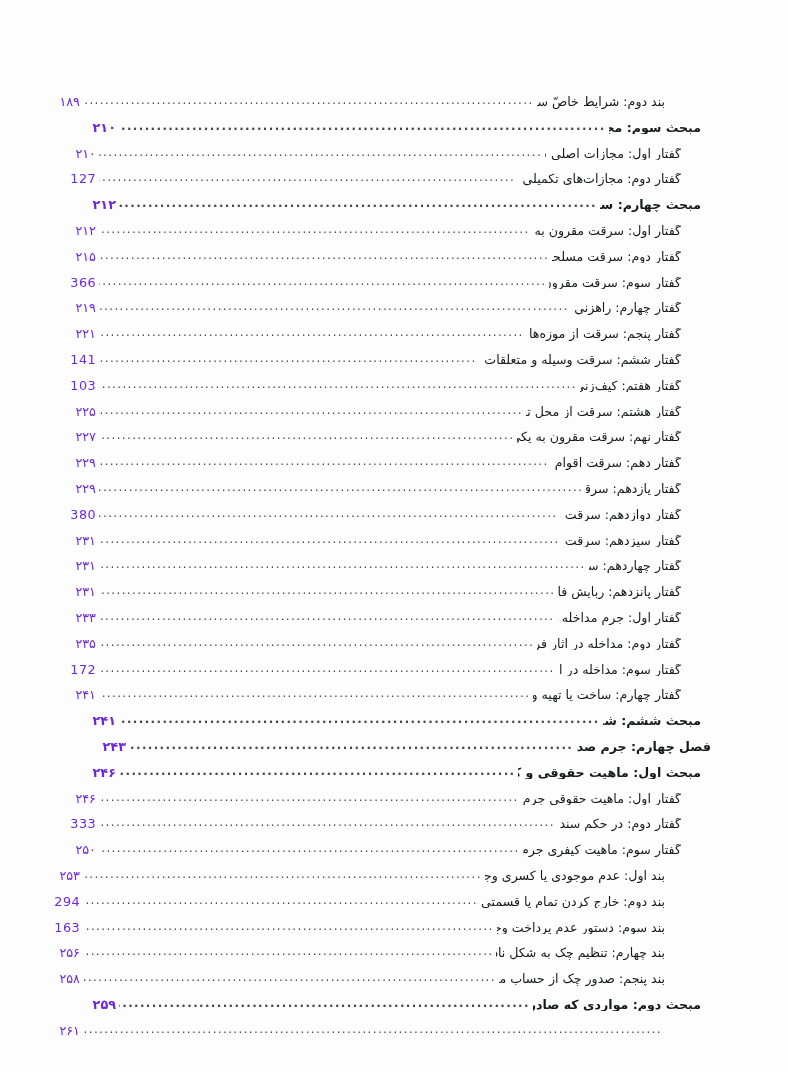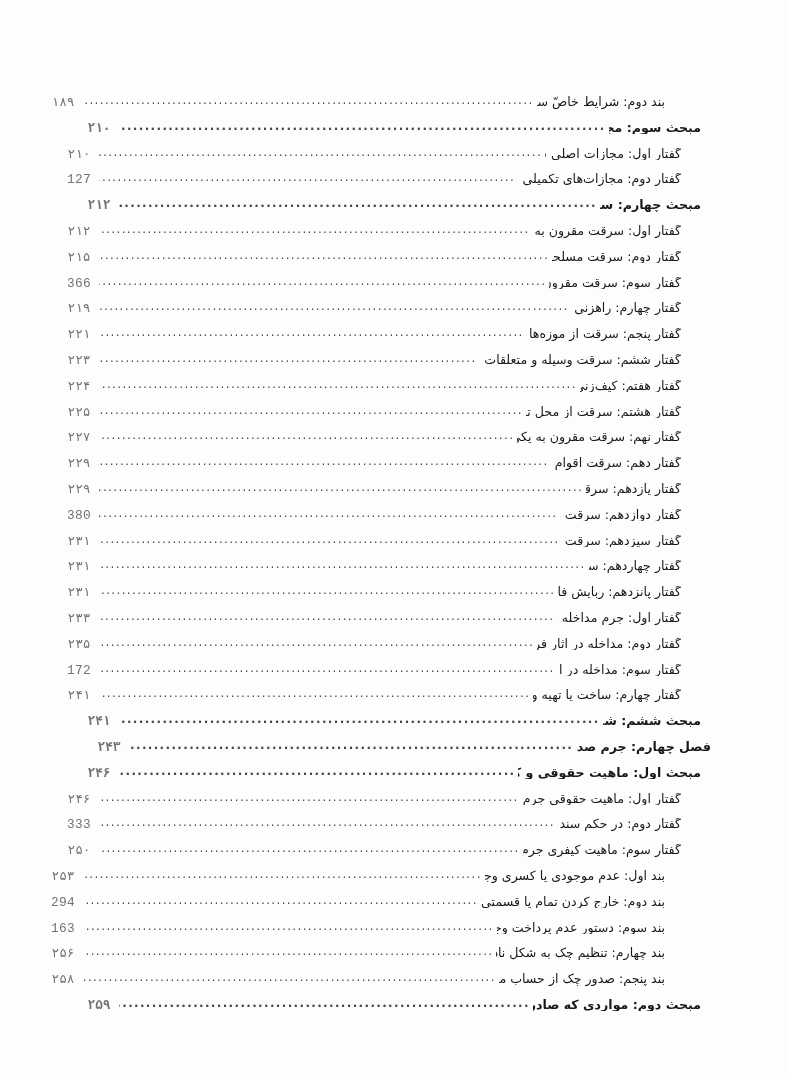--- a/index.html
+++ b/index.html
@@ -61,26 +61,25 @@
     font-size: 12px;
     letter-spacing: 1.35px;
     white-space: nowrap;
   }
   .toc-dots::before {
     content: "........................................................................................................................................................";
   }
 
   .toc-page {
     flex: 0 0 auto;
-    text-align: center;
+    text-align: right;
     min-width: 34px;
     font-size: 12.8px;
     letter-spacing: 0.4px;
-    color: #737373;
-    font-family: Liberation Mono, monospace;
+    color: #6d28d9;
   }
 
   
   .lvl-fasl   { padding-right: 0px;  font-weight: bold; }
   .lvl-mabhas { padding-right: 10px; font-weight: bold; }
   .lvl-goftar { padding-right: 30px; font-weight: normal; }
   .lvl-band   { padding-right: 46px; font-weight: normal; }
 
   .lvl-fasl .toc-title,
   .lvl-mabhas .toc-title { font-weight: bold; }
@@ -136,26 +135,26 @@
         <span class="toc-page">۲۱۹</span>
       </li>
       <li class="toc-entry lvl-goftar">
         <span class="toc-title">گفتار پنجم: سرقت از موزه‌ها یا اماکن تاریخی و مذهبی</span>
         <span class="toc-dots"></span>
         <span class="toc-page">۲۲۱</span>
       </li>
       <li class="toc-entry lvl-goftar">
         <span class="toc-title">گفتار ششم: سرقت وسیله و متعلّقات مربوط به تأسیساتِ مورد استفاده عمومی</span>
         <span class="toc-dots"></span>
-        <span class="toc-page">۲۲۳</span>
+        <span class="toc-page">141</span>
       </li>
       <li class="toc-entry lvl-goftar">
         <span class="toc-title">گفتار هفتم: کیف‌زنی یا جیب‌بُری</span>
         <span class="toc-dots"></span>
-        <span class="toc-page">۲۲۴</span>
+        <span class="toc-page">103</span>
       </li>
       <li class="toc-entry lvl-goftar">
         <span class="toc-title">گفتار هشتم: سرقت از محل تصادف یا مناطق حادثه‌زده</span>
         <span class="toc-dots"></span>
         <span class="toc-page">۲۲۵</span>
       </li>
       <li class="toc-entry lvl-goftar">
         <span class="toc-title">گفتار نهم: سرقت مقرون به یکی از شرایط مذکور در قانون</span>
         <span class="toc-dots"></span>
         <span class="toc-page">۲۲۷</span>
@@ -263,14 +262,19 @@
       <li class="toc-entry lvl-band">
         <span class="toc-title">بند پنجم: صدور چک از حساب مسدود، توسط صادرکننده چک</span>
         <span class="toc-dots"></span>
         <span class="toc-page">۲۵۸</span>
       </li>
       <li class="toc-entry lvl-mabhas">
         <span class="toc-title">مبحث دوم: مواردی که صادرکننده قابل تعقیب کیفری نیست</span>
         <span class="toc-dots"></span>
         <span class="toc-page">۲۵۹</span>
       </li>
+      <li class="toc-entry lvl-band">
+        <span class="toc-title"></span>
+        <span class="toc-dots"></span>
+        <span class="toc-page">۲۶۱</span>
+      </li>
     </ul>
 </div>
 
 </body></html>

